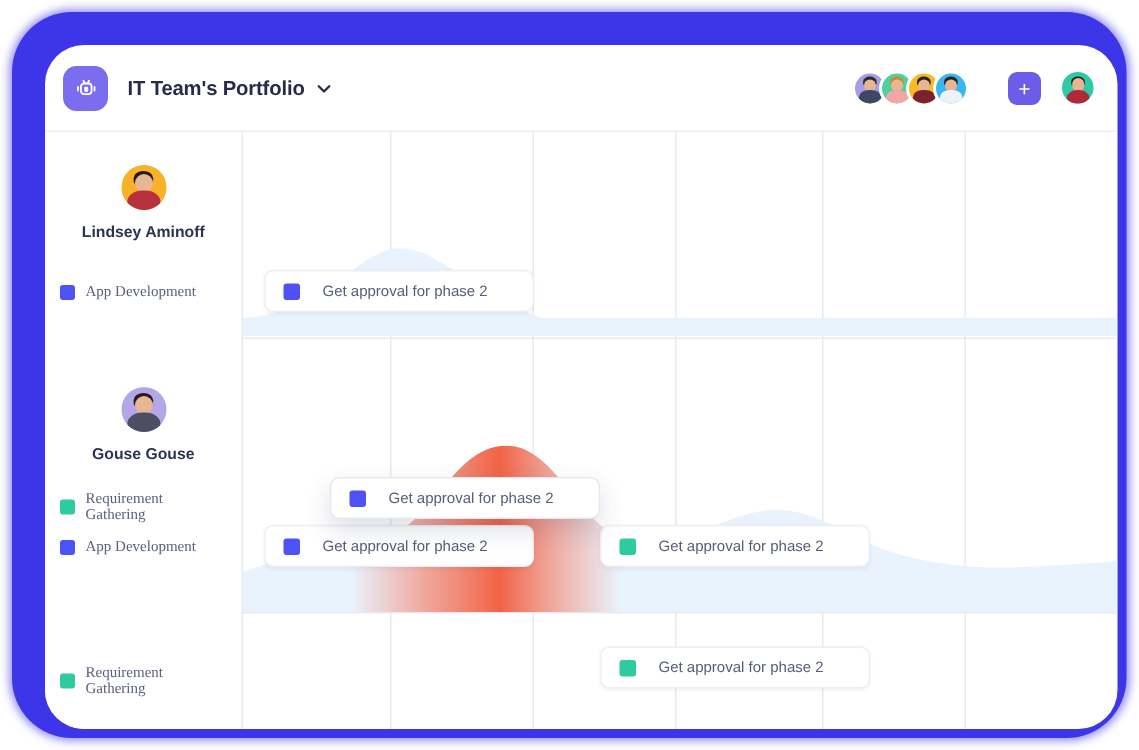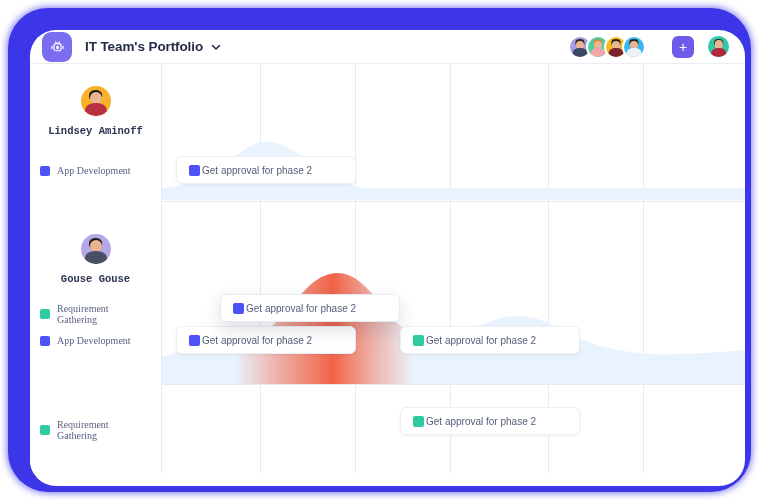--- a/index.html
+++ b/index.html
@@ -47,21 +47,21 @@
     width: 715px;
     height: 456px;
     background: #ffffff;
     border-radius: 26px;
     overflow: hidden;
   }
 
   
   .header {
     position: relative;
-    height: 34px;
+    height: 58px;
     display: flex;
     align-items: center;
     padding: 0 14px 0 12px;
     border-bottom: 1px solid #eceef3;
     justify-content: center;
   }
   .app-icon {
     width: 30px; height: 30px;
     border-radius: 9px;
     background: #7a6df0;
@@ -209,21 +209,20 @@
   .side-row .prof {
     display: flex;
     flex-direction: column;
     align-items: center;
   }
   .side-row .pname {
     margin-top: 7px;
     font-size: 10.5px;
     font-weight: bold;
     color: #2b3352;
-    font-family: Liberation Mono, monospace;
   }
   .legend {
     display: flex;
     align-items: center;
     gap: 7px;
     margin-top: 2px;
     font-family: Liberation Serif, serif;
   }
   .legend .sw {
     width: 10px; height: 10px; border-radius: 2px;
@@ -241,21 +240,21 @@
   
   .card {
     position: absolute;
     height: 28px;
     background: #ffffff;
     border: 1px solid #edeff4;
     border-radius: 6px;
     display: flex;
     align-items: center;
     padding: 0 12px;
-    gap: 2px;
+    gap: 15px;
     z-index: 5;
     box-shadow: 0 1px 3px rgba(40,48,80,0.07);
   }
   .card.floating {
     box-shadow: 0 7px 18px rgba(40,48,80,0.16);
     border-color: #e6e9f0;
     z-index: 7;
   }
   .card .sw { width: 11px; height: 11px; border-radius: 2px; flex: 0 0 auto; }
   .card .txt { font-size: 10px; color: #555d7a; white-space: nowrap; }

